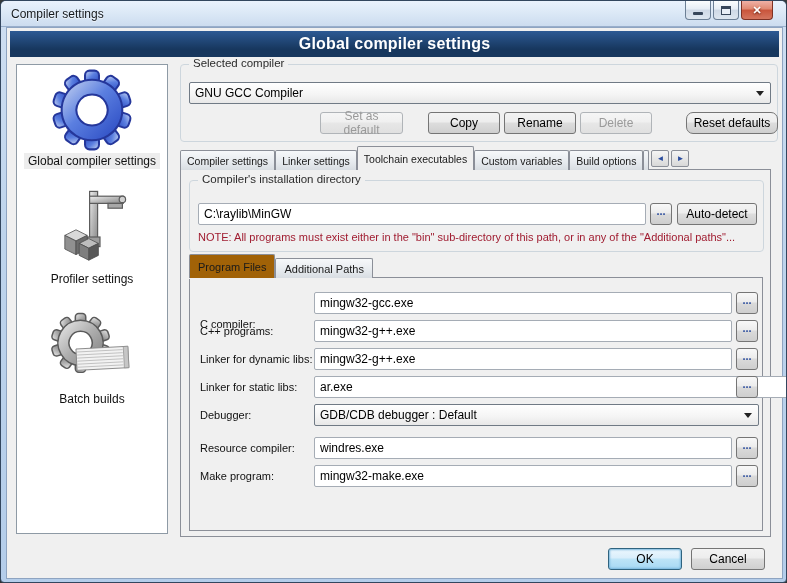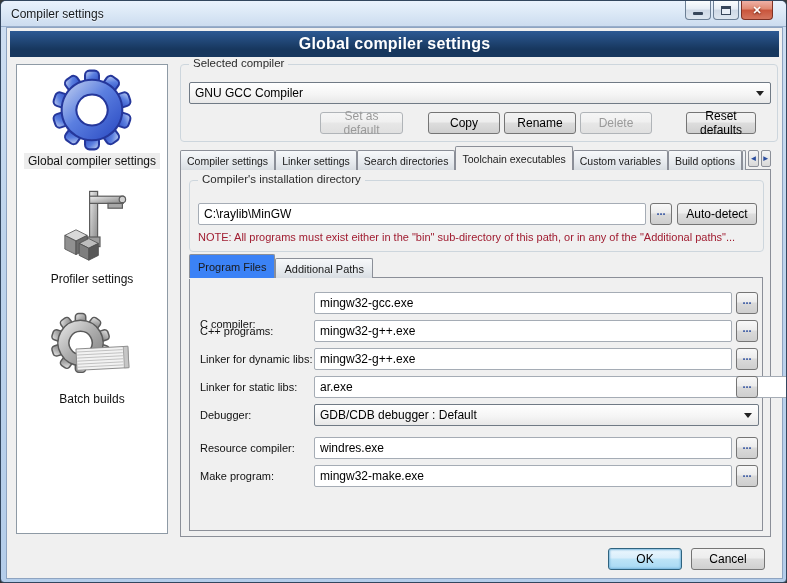--- a/index.html
+++ b/index.html
@@ -153,21 +153,21 @@
     position:absolute;background:#f0f0f0;border:1px solid #8b8f98;
   }
   
   .subtab{
     height:20px;
     background:linear-gradient(180deg,#f6f8fa 0%,#e6eaee 60%,#d8dde2 100%);
     border:1px solid #8b8f98;border-bottom:none;border-radius:2px 2px 0 0;
     display:flex;align-items:center;padding:0 8px;font-size:11px;
     cursor:default;position:relative;z-index:1;white-space:nowrap;
   }
-  .subtab.active{height:24px;background:#3b82f6;z-index:3;box-shadow:0 1px 0 #f0f0f0;}
+  .subtab.active{height:24px;background:#a16207;z-index:3;box-shadow:0 1px 0 #f0f0f0;}
   
   .flabel{
     position:absolute;left:10px;font-size:11px;color:#111;white-space:nowrap;
     line-height:22px;
   }
   .note{
     position:absolute;font-size:11px;color:var(--note-red,#a01c30);
     white-space:nowrap;overflow:hidden;text-overflow:ellipsis;
   }
 </style>
@@ -295,32 +295,29 @@
     <div class="groupbox" style="left:173px;top:36px;width:598px;height:78px;">
       <span class="group-label">Selected compiler</span>
       <div class="combo" style="left:8px;top:17px;width:582px;">
         <span>GNU GCC Compiler</span>
         <span class="arrow"></span>
       </div>
       <button class="btn disabled" style="left:139px;top:47px;width:83px;">Set as default</button>
       <button class="btn" style="left:247px;top:47px;width:72px;">Copy</button>
       <button class="btn" style="left:323px;top:47px;width:72px;">Rename</button>
       <button class="btn disabled" style="left:399px;top:47px;width:72px;">Delete</button>
-      <button class="btn" style="left:505px;top:47px;width:70px;">Reset defaults</button>
+      <button class="btn" style="left:505px;top:47px;width:92px;border-radius:7px;">Reset defaults</button>
     </div>
 
     <div class="tabstrip" style="left:173px;top:118px;height:24px;width:591px;">
       <div class="tab">
           <span>Compiler settings</span>
         </div>
       <div class="tab">
           <span>Linker settings</span>
-        </div>
-      <div class="tab">
-          <span>Search directories</span>
         </div>
       <div class="tab active">
           <span>Toolchain executables</span>
         </div>
       <div class="tab">
           <span>Custom variables</span>
         </div>
       <div class="tab">
           <span>Build options</span>
         </div>

